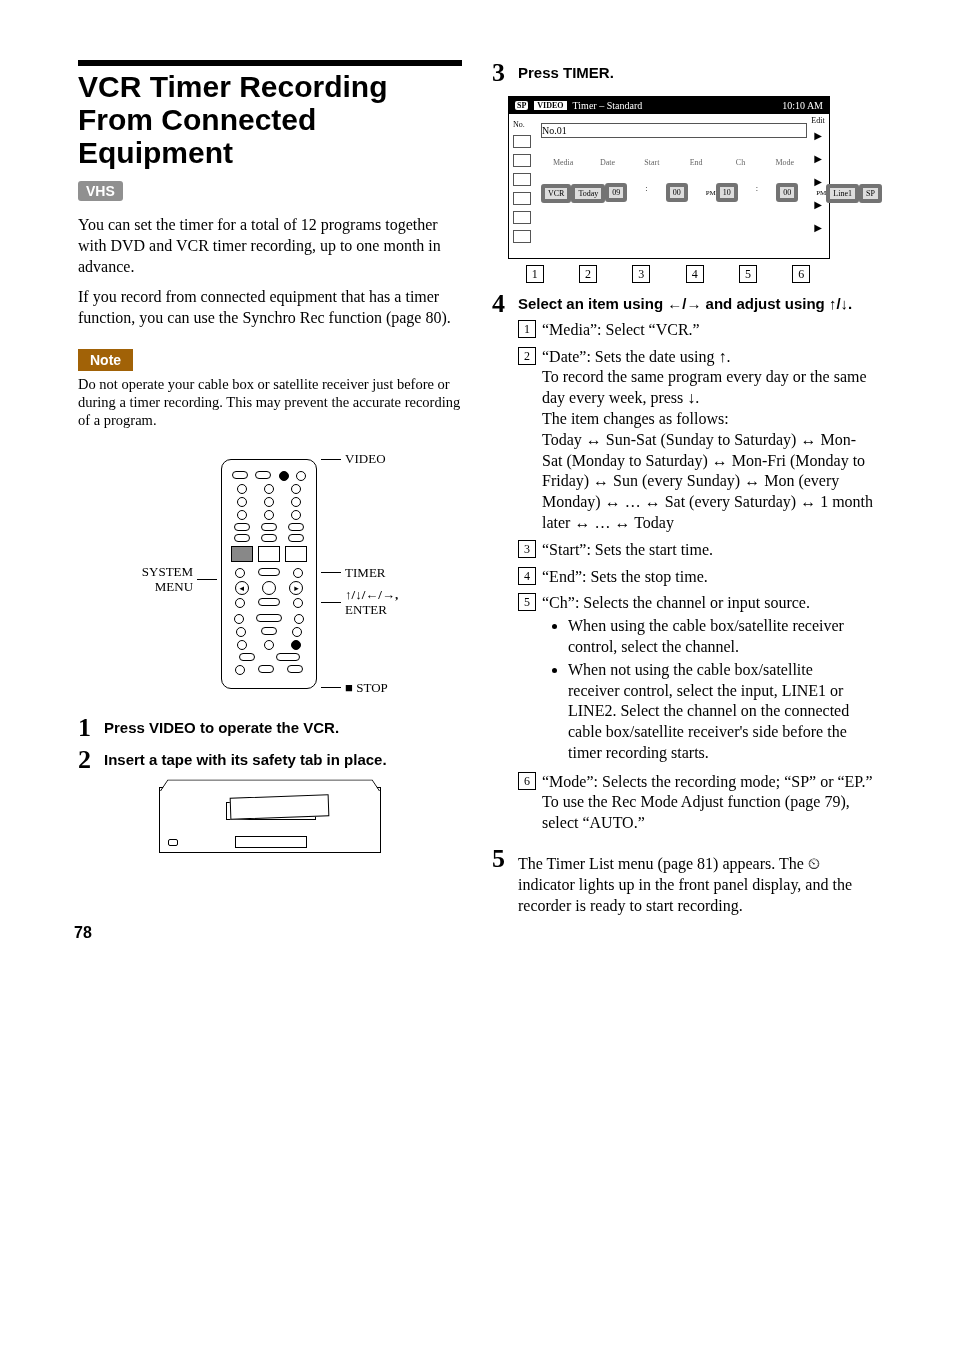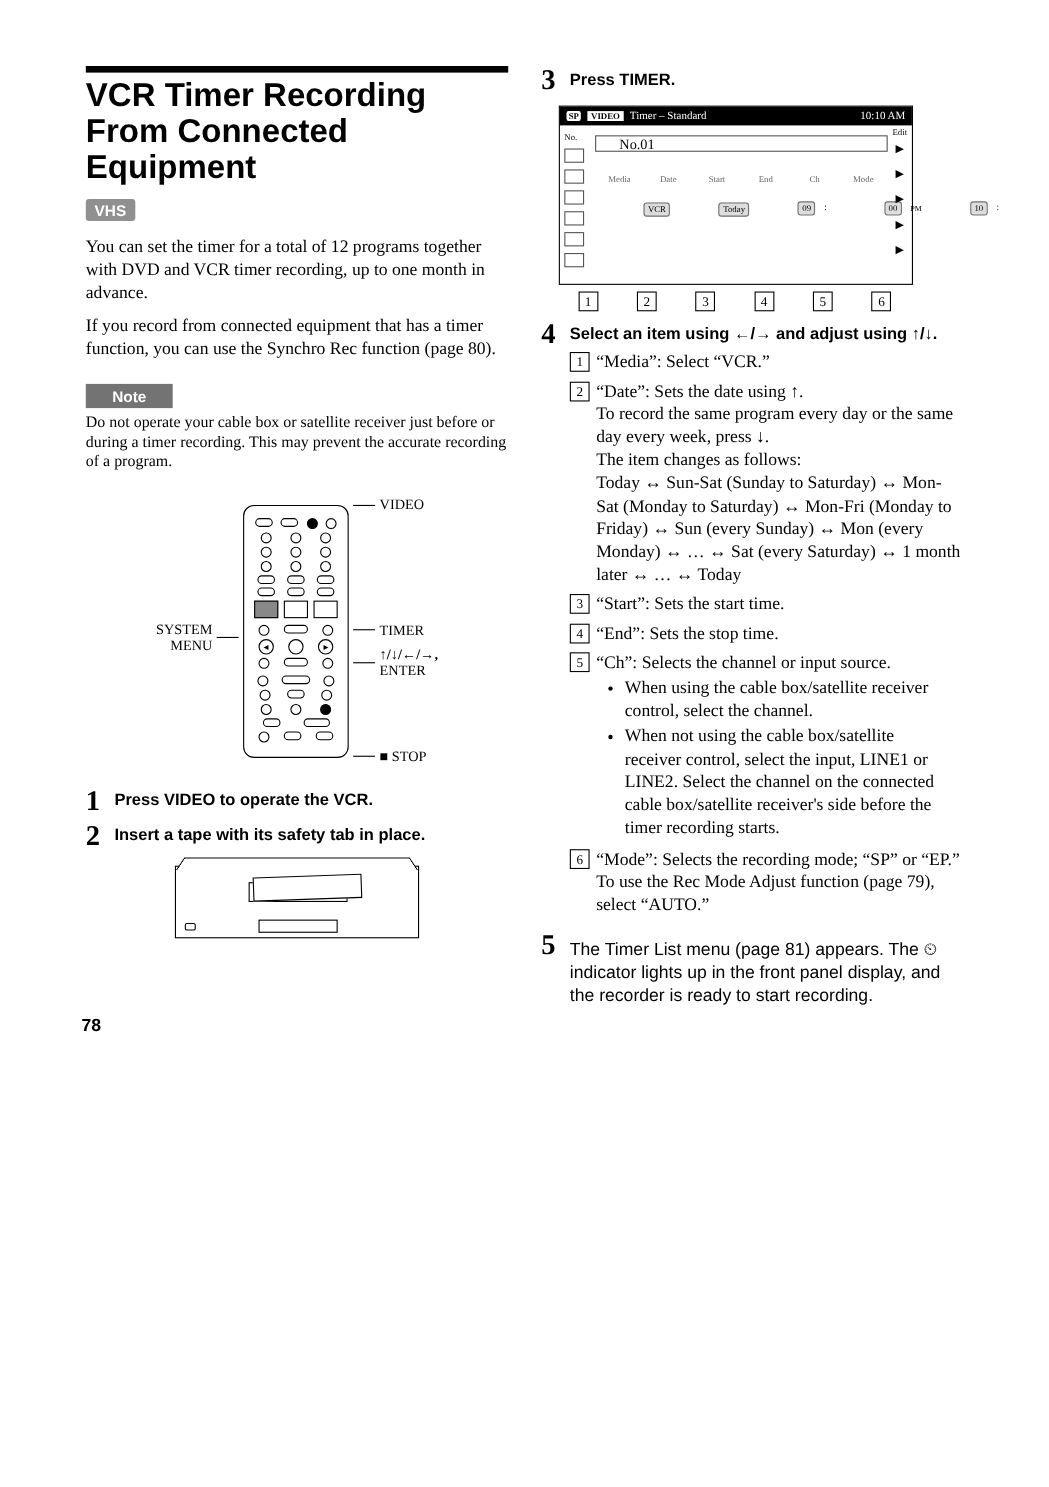--- a/index.html
+++ b/index.html
@@ -43,26 +43,26 @@
     font-family: Arial, Helvetica, sans-serif;
     font-weight: bold;
     font-size: 14px;
     padding: 2px 8px;
     border-radius: 3px;
     margin-bottom: 14px;
   }
   p { margin: 0 0 10px 0; line-height: 1.3; }
   .note-label {
     display: inline-block;
-    background: #737373;
+    background: #a16207;
     color: #fff;
     font-family: Arial, Helvetica, sans-serif;
     font-weight: bold;
     font-size: 14px;
-    padding: 3px 24px;
+    padding: 3px 12px;
     margin: 10px 0 4px 0;
   }
   .note-text {
     font-size: 14.5px;
     line-height: 1.25;
   }
 
   
   .remote-wrap {
     display: flex;
@@ -275,50 +275,48 @@
     height: 12px;
     margin: 5px 0 11px 0;
     font-size: 10px;
     line-height: 12px;
   }
   .sb-noedit {
     border: 1px solid #555;
     height: 13px;
     margin-top: 3px;
     line-height: 13px;
-    font-size: 13px;
-    padding-left: 21px;
+    font-size: 10px;
   }
   .sb-hdr {
     display: flex;
     font-size: 8px;
     color: #666;
     margin-top: 20px;
     margin-bottom: 16px;
   }
   .sb-hdr span, .sb-vals span {
     flex: 1;
     text-align: center;
   }
   .sb-vals {
     display: flex;
     align-items: center;
   }
   .pill {
-    border: 1px solid #737373;
+    border: 4px solid #737373;
     background: #ddd;
     border-radius: 3px;
     font-size: 8px;
     padding: 1px 3px;
     text-align: center;
-    margin-left: 44px;
   }
   .pill-group {
     display: flex;
-    gap: 8px;
+    gap: 18px;
     justify-content: center;
   }
   .callout-row {
     display: flex;
     justify-content: space-around;
     width: 320px;
     padding: 6px 0 0 0;
   }
   .callout-row .nbox {
     margin: 0;
@@ -623,21 +621,21 @@
             <span class="nbox">6</span>
             <div class="sub-body">“Mode”: Selects the recording mode; “SP” or “EP.” To use the Rec Mode Adjust function (page 79), select “AUTO.”</div>
           </div>
 
         </div>
       </div>
 
       <div class="step-row">
         <div class="step-num">5</div>
         <div class="step-body">
-          <p style="font-family:Liberation Sans, sans-serif;font-weight:normal;margin-top:4px">The Timer List menu (page 81) appears. The ⏲ indicator lights up in the front panel display, and the recorder is ready to start recording.</p>
+          <p style="font-family:Liberation Serif, serif;font-weight:normal;margin-top:4px">The Timer List menu (page 81) appears. The ⏲ indicator lights up in the front panel display, and the recorder is ready to start recording.</p>
         </div>
       </div>
 
     </div>
   </div>
 
   <div class="page-num">78</div>
 </div>
 
 </body></html>

